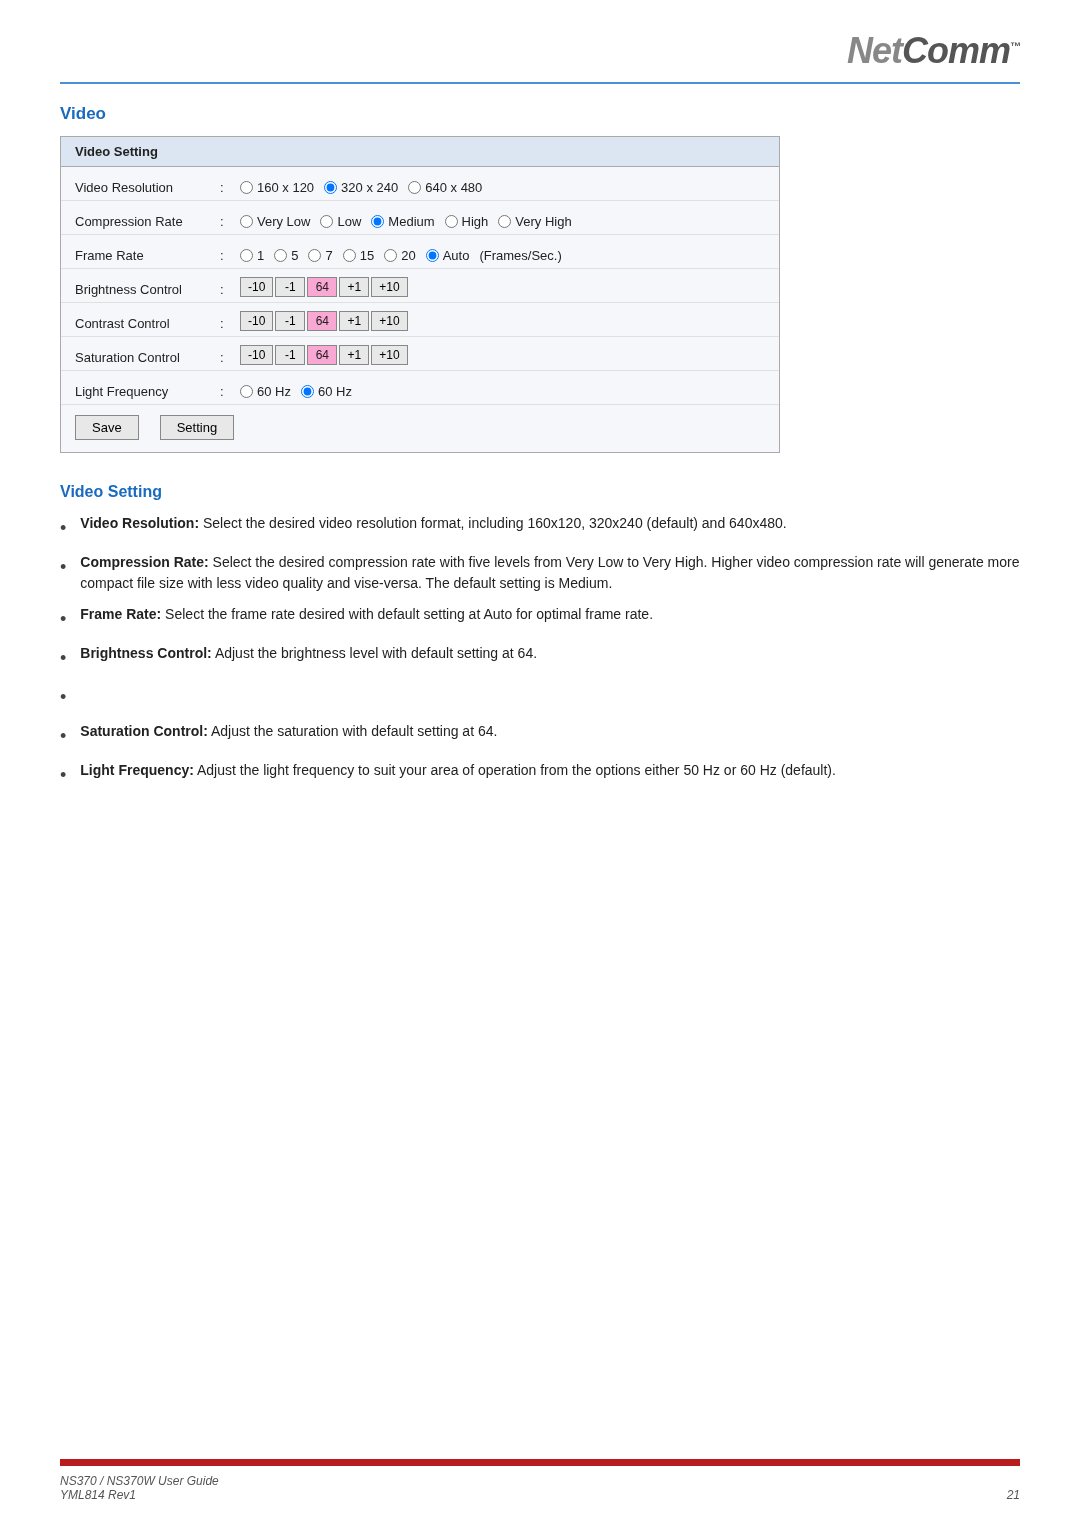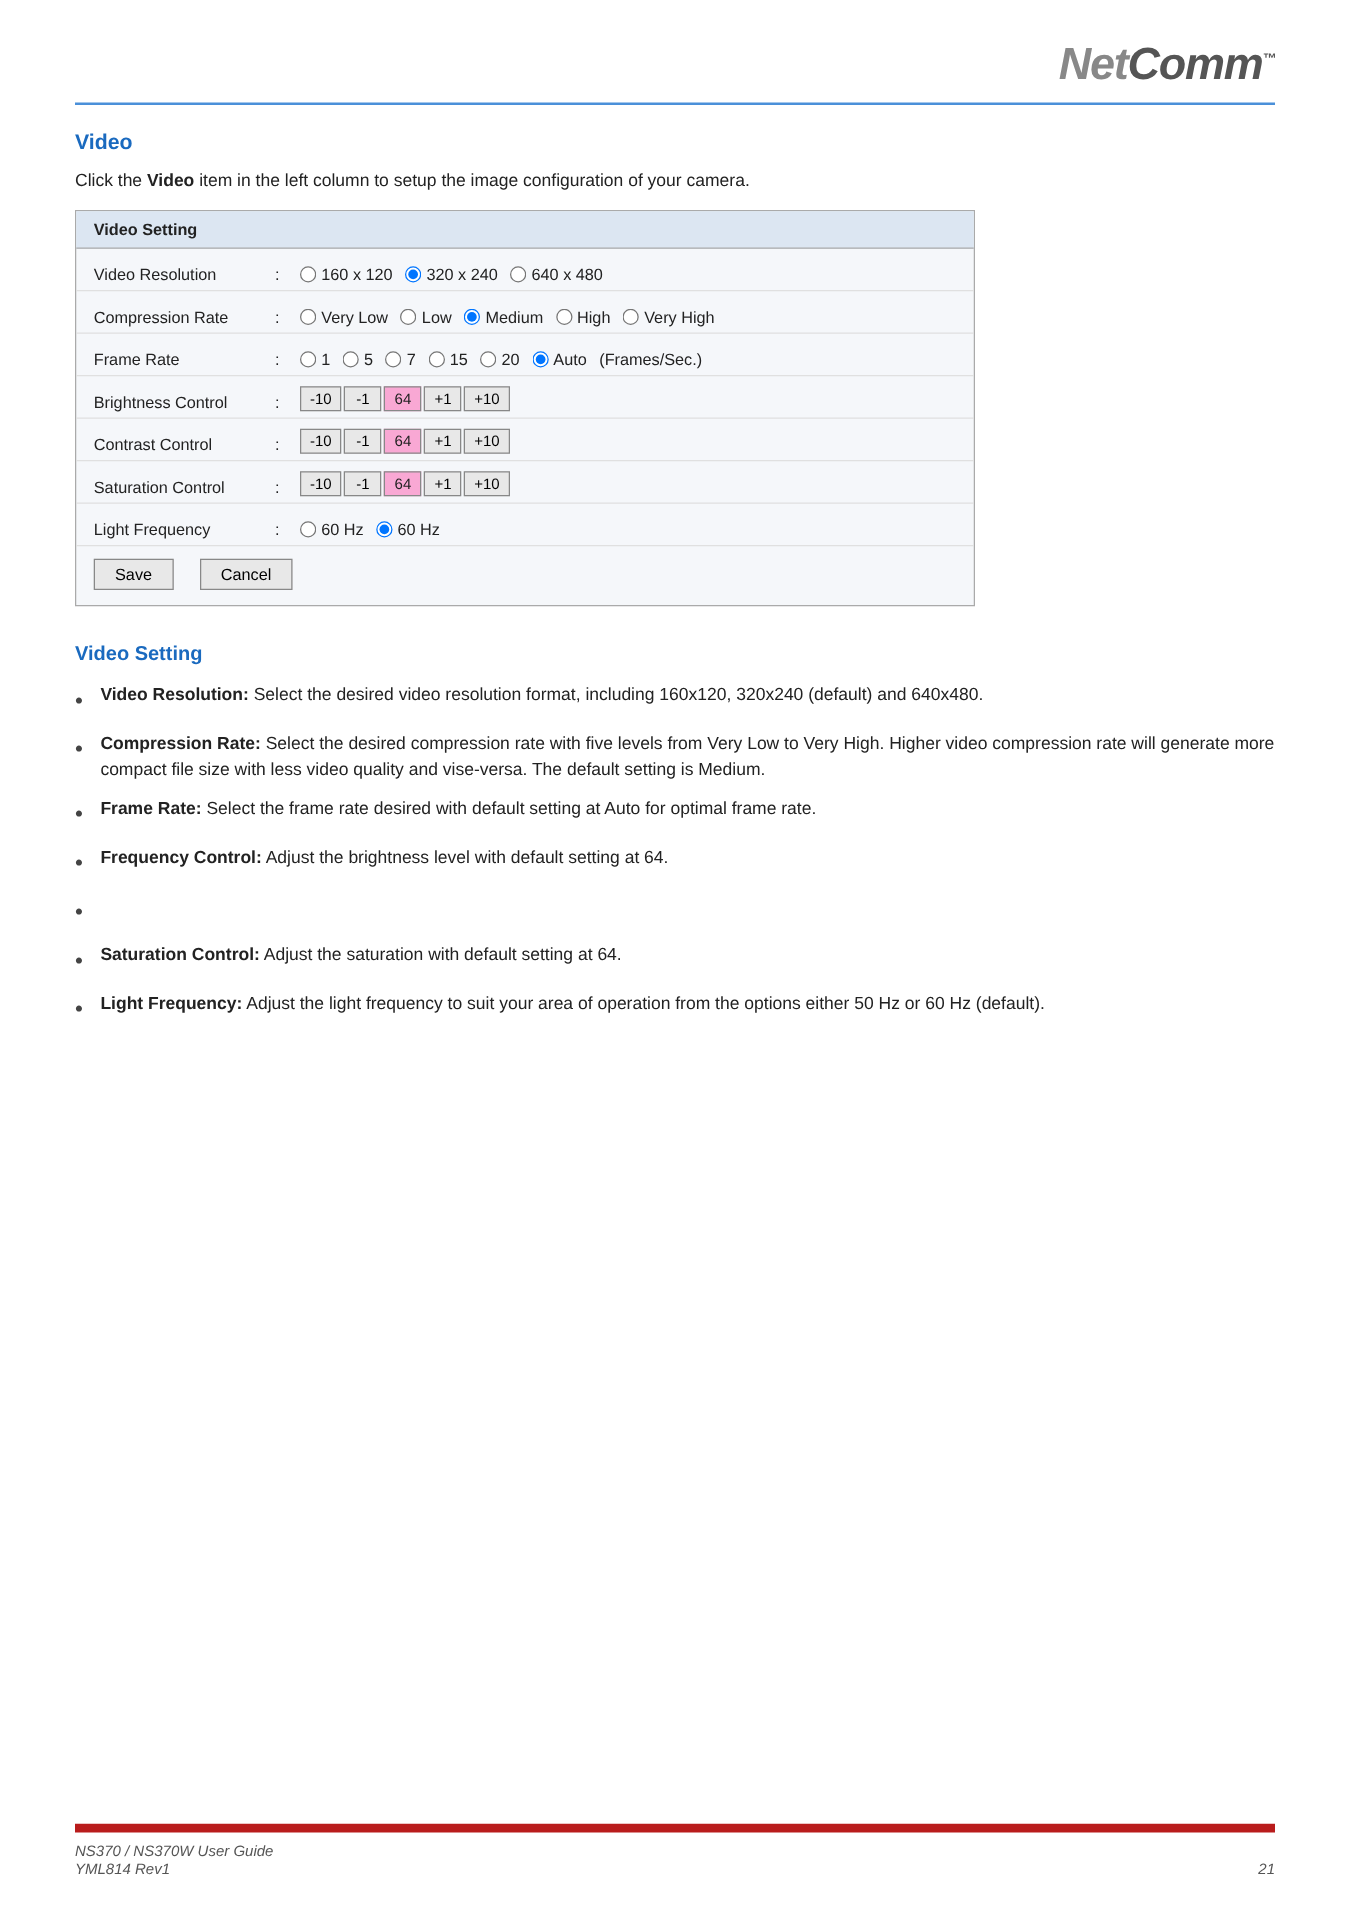--- a/index.html
+++ b/index.html
@@ -203,23 +203,20 @@
       <span class="logo-text">
         <span class="net">Net</span><span class="comm">Comm</span><sup class="logo-tm">™</sup>
       </span>
     </div>
   </div>
 
   <div class="top-border"></div>
 
   <div class="section-title">Video</div>
 
-  <p class="intro-text">
-    <span>Click the </span><strong>Video</strong><span> item in the left column to setup the image configuration of your camera.</span>
-  </p>
 
   <div class="video-setting-box">
     <div class="vs-header">Video Setting</div>
 
     <div class="vs-row">
       <div class="vs-label">Video Resolution</div>
       <div class="vs-colon">:</div>
       <div class="vs-controls">
         <label class="radio-group">
           <input type="radio" name="resolution" value="160x120" style=""> 
@@ -347,42 +344,42 @@
         </label>
         <label class="radio-group">
           <input type="radio" name="lightfreq" value="60Hz" checked="" style=""> 
             <span>60 Hz</span>
         </label>
       </div>
     </div>
 
     <div class="button-row">
       <button class="action-btn">Save</button>
-      <button class="action-btn">Cancel</button>
+      <button class="action-btn">Setting</button>
     </div>
   </div>
 
   <div class="vs-section-title">Video Setting</div>
 
   <ul class="bullet-list">
     <li>
       <span class="bullet-dot">•</span>
       <span><strong>Video Resolution:</strong><span> Select the desired video resolution format, including 160x120, 320x240 (default) and 640x480.</span></span>
     </li>
     <li>
       <span class="bullet-dot">•</span>
       <span><strong>Compression Rate:</strong><span> Select the desired compression rate with five levels from Very Low to Very High.  Higher video compression rate will generate more compact file size with less video quality and vise-versa.  The default setting is Medium.</span></span>
     </li>
     <li>
       <span class="bullet-dot">•</span>
       <span><strong>Frame Rate:</strong><span> Select the frame rate desired with default setting at Auto for optimal frame rate.</span></span>
     </li>
     <li>
       <span class="bullet-dot">•</span>
-      <span><strong>Frequency Control:</strong><span> Adjust the brightness level with default setting at 64.</span></span>
+      <span><strong>Brightness Control:</strong><span> Adjust the brightness level with default setting at 64.</span></span>
     </li>
     <li>
       <span class="bullet-dot">•</span>
     </li>
     <li>
       <span class="bullet-dot">•</span>
       <span><strong>Saturation Control:</strong><span> Adjust the saturation with default setting at 64.</span></span>
     </li>
     <li>
       <span class="bullet-dot">•</span>

